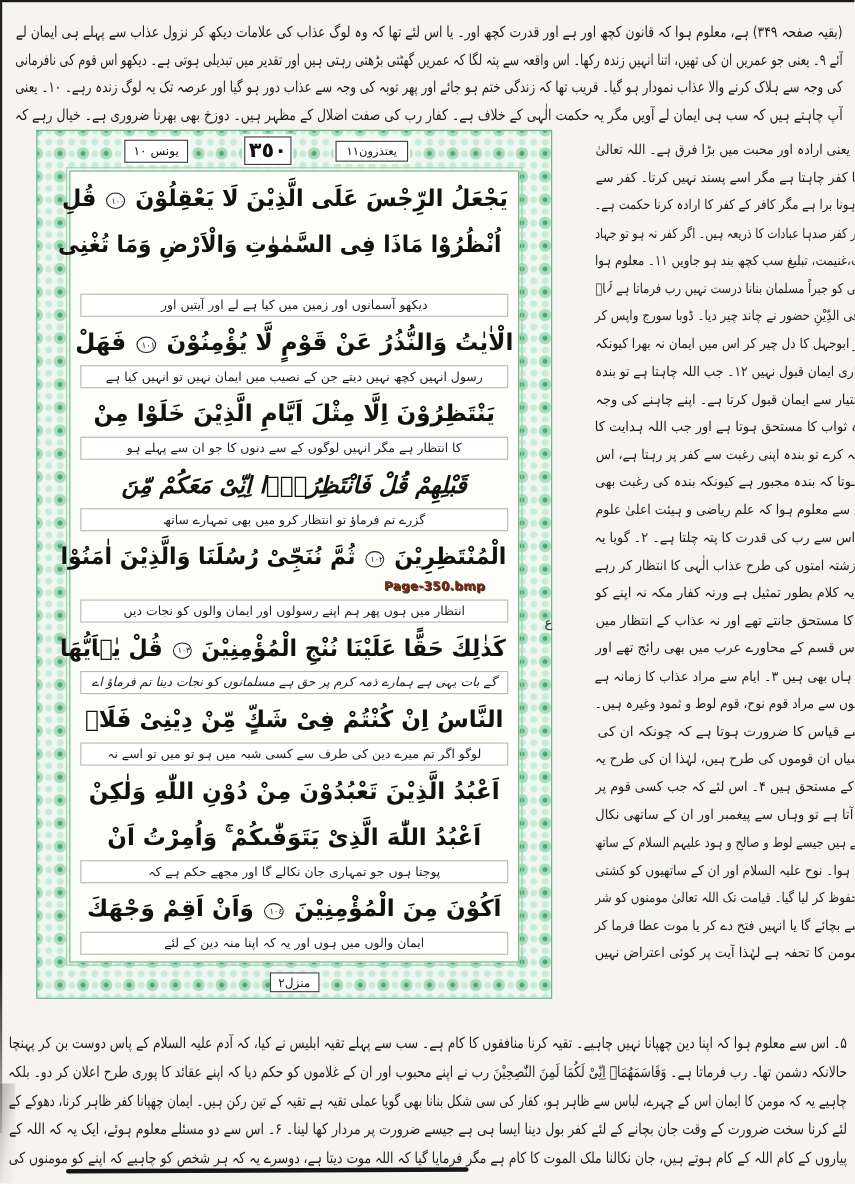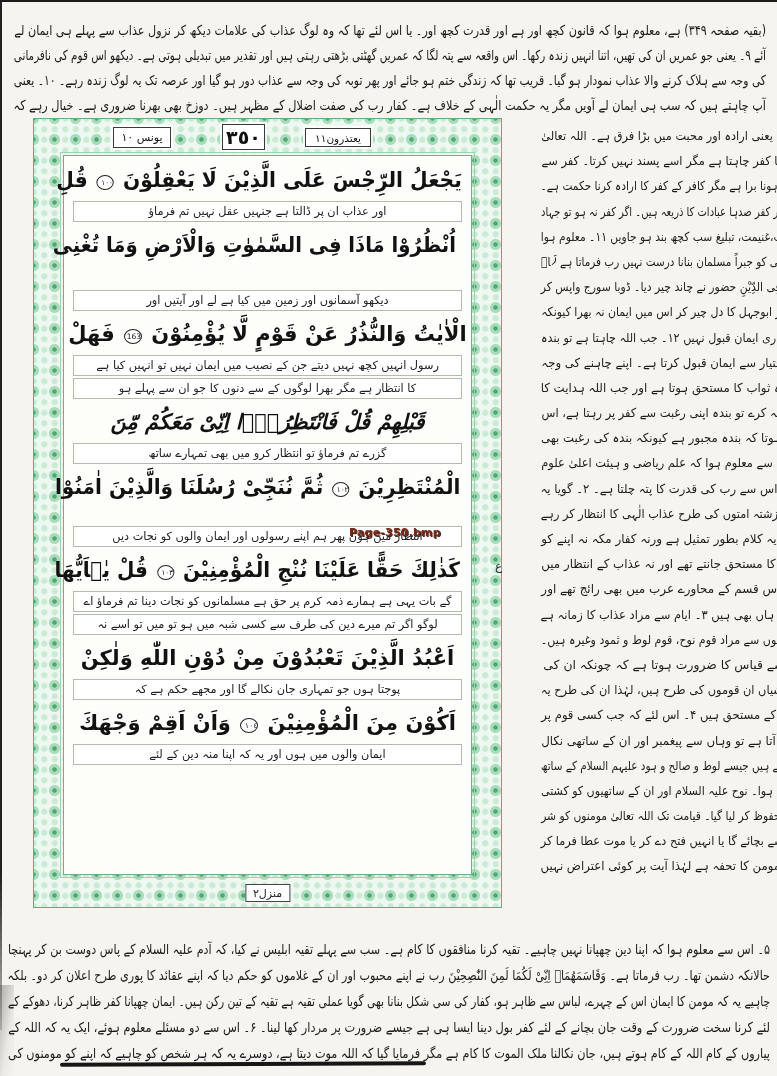--- a/index.html
+++ b/index.html
@@ -102,34 +102,36 @@
     <div class="tline" style="transform-origin: right center; transform: scaleX(0.817);">آپ چاہتے ہیں کہ سب ہی ایمان لے آویں مگر یہ حکمت الٰہی کے خلاف ہے۔ کفار رب کی صفت اضلال کے مظہر ہیں۔ دوزخ بھی بھرنا ضروری ہے۔ خیال رہے کہ</div>
   </div>
 
 <div class="quran-frame">
   <div class="hdr-box box-surah">یونس ۱۰</div>
   <div class="hdr-box box-page">٣٥٠</div>
   <div class="hdr-box box-juz">یعتذرون۱۱</div>
 
   <div class="quran-inner">
       <div class="ar" style="transform-origin: center center; transform: scaleX(0.964);">یَجْعَلُ الرِّجْسَ عَلَی الَّذِیْنَ لَا یَعْقِلُوْنَ <span class="ayah">١٠٠</span> قُلِ</div>
-      <div class="ur" style="transform-origin: center center; transform: scaleX(1);">اور عذاب ان پر ڈالتا ہے جنہیں عقل نہیں تم فرماؤ</div>
       <div class="ar" style="transform-origin: center center; transform: scaleX(0.935);">اُنْظُرُوْا مَاذَا فِی السَّمٰوٰتِ وَالْاَرْضِ وَمَا تُغْنِی</div>
       <div class="ur" style="transform-origin: center center; transform: scaleX(1); margin-top: 24px;">دیکھو آسمانوں اور زمین میں کیا ہے لے اور آیتیں اور</div>
-      <div class="ar" style="transform-origin: center center; transform: scaleX(1);">الْاٰیٰتُ وَالنُّذُرُ عَنْ قَوْمٍ لَّا یُؤْمِنُوْنَ <span class="ayah">163</span> فَهَلْ</div>
+      <div class="ar" style="transform-origin: center center; transform: scaleX(1);">الْاٰیٰتُ وَالنُّذُرُ عَنْ قَوْمٍ لَّا یُؤْمِنُوْنَ <span class="ayah">١٠١</span> فَهَلْ</div>
       <div class="ur" style="transform-origin: center center; transform: scaleX(1);">رسول انہیں کچھ نہیں دیتے جن کے نصیب میں ایمان نہیں تو انہیں کیا ہے</div>
-      <div class="ur" style="transform-origin: center center; transform: scaleX(1);">کا انتظار ہے مگر بھرا لوگوں کے سے دنوں کا جو ان سے پہلے ہو</div>
+      <div class="ar" style="transform-origin: center center; transform: scaleX(1);">یَنْتَظِرُوْنَ اِلَّا مِثْلَ اَیَّامِ الَّذِیْنَ خَلَوْا مِنْ</div>
+      <div class="ur" style="transform-origin: center center; transform: scaleX(1);">کا انتظار ہے مگر انہیں لوگوں کے سے دنوں کا جو ان سے پہلے ہو</div>
       <div class="ar" style="transform-origin: center center; transform: scaleX(1); font-style: italic;">قَبْلِهِمْ قُلْ فَانْتَظِرُوْۤا اِنِّیْ مَعَكُمْ مِّنَ</div>
       <div class="ur" style="transform-origin: center center; transform: scaleX(1);">گزرے تم فرماؤ تو انتظار کرو میں بھی تمہارے ساتھ</div>
       <div class="ar" style="transform-origin: center center; transform: scaleX(0.957);">الْمُنْتَظِرِیْنَ <span class="ayah">١٠٢</span> ثُمَّ نُنَجِّیْ رُسُلَنَا وَالَّذِیْنَ اٰمَنُوْا</div>
       <div class="ur" style="transform-origin: center center; transform: scaleX(1); margin-top: 18px;">انتظار میں ہوں پھر ہم اپنے رسولوں اور ایمان والوں کو نجات دیں</div>
       <div class="ar" style="transform-origin: center center; transform: scaleX(0.955);">كَذٰلِكَ حَقًّا عَلَیْنَا نُنْجِ الْمُؤْمِنِیْنَ <span class="ayah">١٠٣</span> قُلْ یٰۤاَیُّهَا</div>
-      <div class="ur" style="transform-origin: center center; transform: scaleX(1);">گے بات یہی ہے ہمارے ذمہ کرم پر حق ہے مسلمانوں کو نجات دینا تم فرماؤ اے</div>
+      <div class="ur" style="transform-origin: center center; transform: scaleX(1); font-style: italic;">گے بات یہی ہے ہمارے ذمہ کرم پر حق ہے مسلمانوں کو نجات دینا تم فرماؤ اے</div>
+      <div class="ar" style="transform-origin: center center; transform: scaleX(1);">النَّاسُ اِنْ كُنْتُمْ فِیْ شَكٍّ مِّنْ دِیْنِیْ فَلَاۤ</div>
       <div class="ur" style="transform-origin: center center; transform: scaleX(1);">لوگو اگر تم میرے دین کی طرف سے کسی شبہ میں ہو تو میں تو اسے نہ</div>
       <div class="ar" style="transform-origin: center center; transform: scaleX(1);">اَعْبُدُ الَّذِیْنَ تَعْبُدُوْنَ مِنْ دُوْنِ اللّٰهِ وَلٰكِنْ</div>
+      <div class="ar" style="transform-origin: center center; transform: scaleX(1);">اَعْبُدُ اللّٰهَ الَّذِیْ یَتَوَفّٰىكُمْ ۚ وَاُمِرْتُ اَنْ</div>
       <div class="ur" style="transform-origin: center center; transform: scaleX(1);">پوجتا ہوں جو تمہاری جان نکالے گا اور مجھے حکم ہے کہ</div>
       <div class="ar" style="transform-origin: center center; transform: scaleX(1);">اَكُوْنَ مِنَ الْمُؤْمِنِیْنَ <span class="ayah">١٠٤</span> وَاَنْ اَقِمْ وَجْهَكَ</div>
       <div class="ur" style="transform-origin: center center; transform: scaleX(1);">ایمان والوں میں ہوں اور یہ کہ اپنا منہ دین کے لئے</div>
     </div>
 
   <div class="manzil">منزل۲</div>
 </div>
 
 <div class="ruku-marker">ع</div>
 

